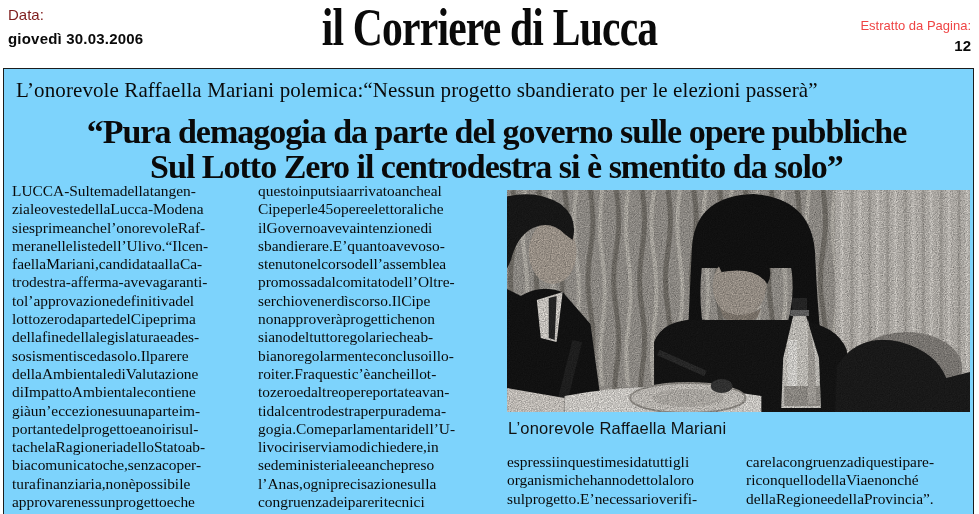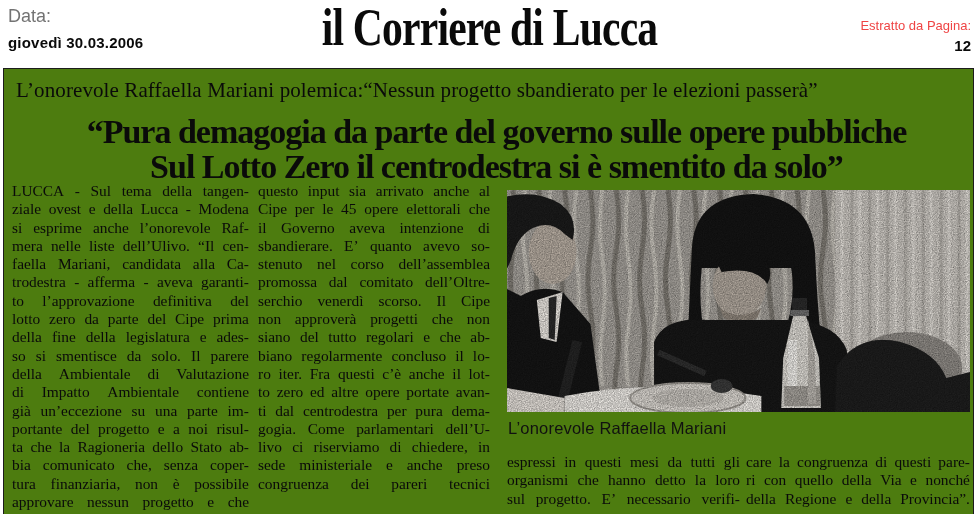--- a/index.html
+++ b/index.html
@@ -4,49 +4,49 @@
 <style>
   html,body{margin:0;padding:0;}
   body{
     width:979px;height:514px;background:#ffffff;color:#0a0a0a;
     font-family:"Liberation Serif", serif;
     position:relative;overflow:hidden;
   }
   
   .topbar{position:absolute;left:0;top:0;width:979px;height:68px;}
   .date-block{position:absolute;left:8px;top:6px;font-family:"Liberation Sans",sans-serif;}
-  .date-label{font-size:18px;color:#737373;}
+  .date-label{font-size:15px;color:#7f1d1d;}
   .date-value{font-size:15px;font-weight:bold;margin-top:7px;letter-spacing:.2px;text-align:right;}
   .masthead{
     position:absolute;left:0;right:0;top:-2px;margin:0;text-align:center;
     font-size:52px;font-weight:bold;letter-spacing:-1px;
     transform:scaleX(.8);transform-origin:50% 0;
     font-family:"Liberation Serif",serif;white-space:nowrap;
   }
   .page-block{position:absolute;right:8px;top:18px;text-align:right;font-family:"Liberation Sans",sans-serif;}
   .page-label{font-size:13px;color:#ef4444;}
   .page-value{font-size:15px;font-weight:bold;margin-top:4px;text-align:right;}
   
   .article-frame{
     position:absolute;left:3px;top:68px;width:971px;height:446px;
     border:1.5px solid #1c1c1c;border-bottom:none;box-sizing:border-box;
-    background:#4d7c0f;
+    background:#7dd3fc;
     padding-left:45px;
   }
   .kicker{
     position:absolute;left:12px;top:9px;width:945px;
     font-size:21px;white-space:nowrap;letter-spacing:.1px;
   }
   .headline{position:absolute;left:0;top:37px;width:100%;margin:8px;text-align:center;font-weight:bold;}
   .headline .hline{font-size:34px;line-height:35px;letter-spacing:-1px;white-space:nowrap;}
   
   .col{position:absolute;top:113px;font-size:15.4px;}
   .col1{left:8px;width:237px;}
   .col2{left:254px;width:232px;}
-  .tline{display:flex;justify-content:space-between;height:18.3px;overflow:hidden;font-family:Liberation Serif, serif;}
+  .tline{display:flex;justify-content:flex-start;height:18.3px;overflow:hidden;font-family:Liberation Serif, serif;}
   .tline span{white-space:pre;}
   
   .right-block{position:absolute;left:500px;top:113px;width:466px;height:333px;}
   .photo{position:absolute;left:3px;top:8px;width:463px;height:222px;margin:0;background:#a9a5a0;}
   .photo svg{display:block;width:100%;height:100%;}
   .caption{
     position:absolute;left:4px;top:237px;width:460px;
     font-family:"Liberation Sans",sans-serif;font-size:16.5px;color:#111;letter-spacing:.2px;
   }
   .sub-cols{position:absolute;left:3px;top:271px;width:463px;display:flex;}
@@ -331,20 +331,26 @@
         <span>di</span>
         <span>chiedere,</span>
         <span>in</span>
       </div>
       <div class="tline">
         <span>sede</span>
         <span>ministeriale</span>
         <span>e</span>
         <span>anche</span>
         <span>preso</span>
+      </div>
+      <div class="tline">
+        <span>l’Anas,</span>
+        <span>ogni</span>
+        <span>precisazione</span>
+        <span>sulla</span>
       </div>
       <div class="tline">
         <span>congruenza</span>
         <span>dei</span>
         <span>pareri</span>
         <span>tecnici</span>
       </div>
     </div>
 
   <div class="right-block">

